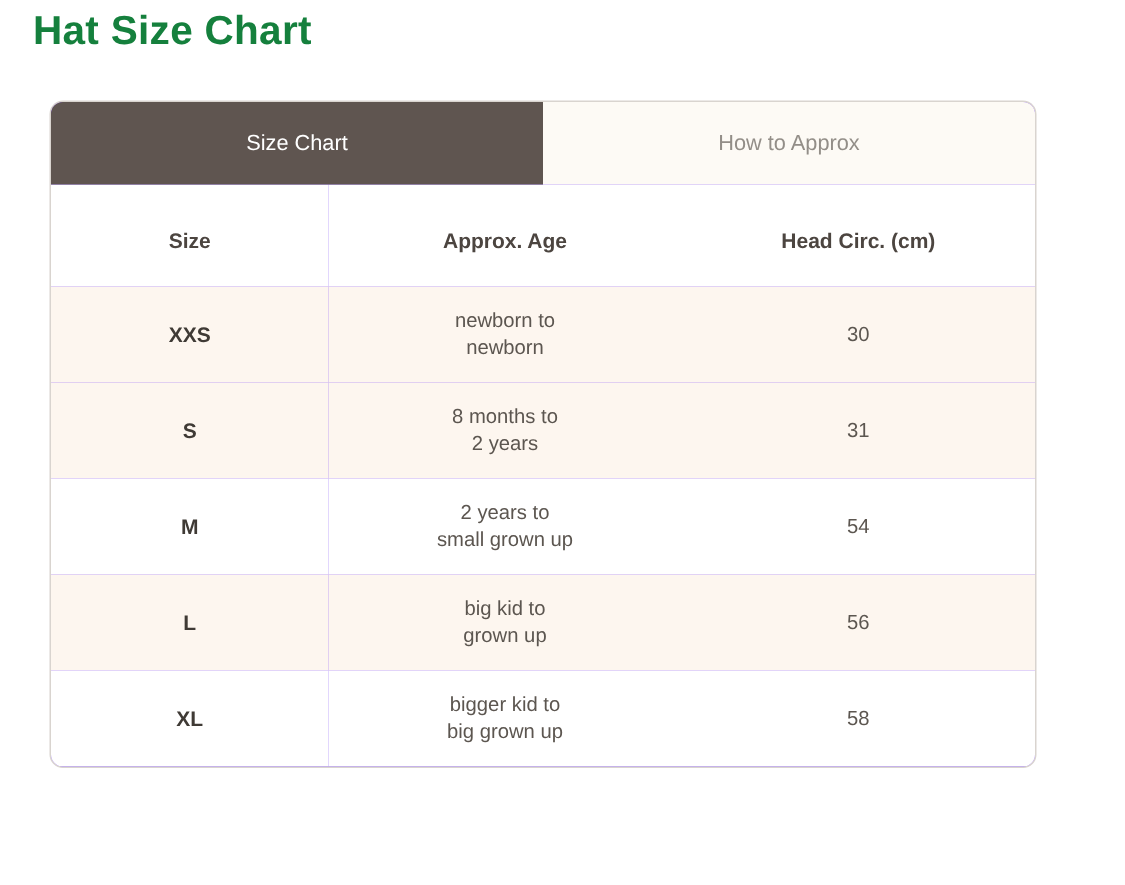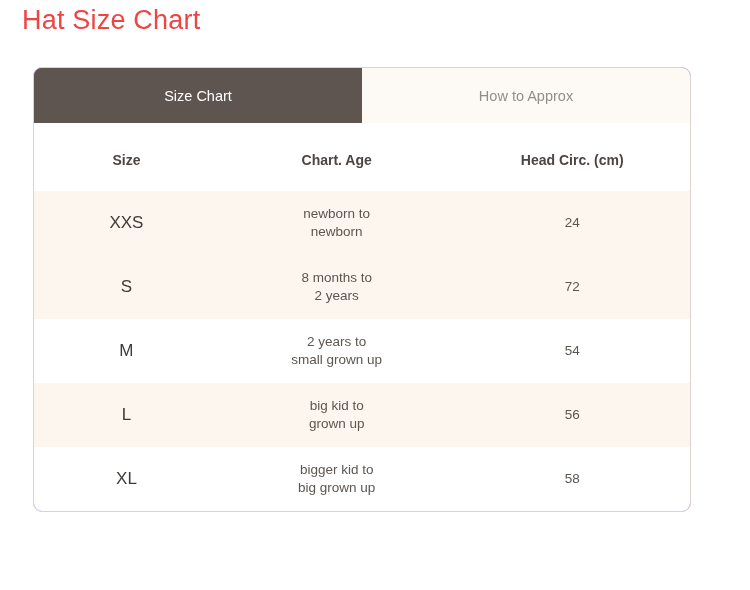--- a/index.html
+++ b/index.html
@@ -20,22 +20,22 @@
     width: 750px;
     height: 590px;
     box-sizing: border-box;
   }
 
   .page-title {
     position: absolute;
     left: 22px;
     top: 0px;
     font-size: 27px;
-    font-weight: 400;
-    color: #ef4444;
+    font-weight: 700;
+    color: #15803d;
     letter-spacing: 0.2px;
     line-height: 40px;
   }
 
   .card {
     position: absolute;
     left: 33px;
     top: 67px;
     width: 658px;
     border: 1px solid #d9d4cf;
@@ -86,23 +86,23 @@
     background: #ffffff;
     font-size: 14px;
   }
   .table td {
     padding: 14px 6px;
     color: #5c5650;
     height: 57px;
     box-sizing: border-box;
   }
   .table td.size-cell {
-    font-weight: normal;
+    font-weight: bold;
     color: #3f3a35;
-    font-size: 17px;
+    font-size: 14px;
   }
   .table tr.odd td {
     background: #fdf6ef;
   }
   .table tr.even td {
     background: #ffffff;
   }
   .col-size { width: 28%; }
   .col-age  { width: 36%; }
   .col-head { width: 36%; }
@@ -124,40 +124,40 @@
       </div>
       <div class="tab inactive">
         <span>How to Approx</span>
       </div>
     </div>
 
     <table class="table">
       <thead>
         <tr>
           <th class="col-size">Size</th>
-          <th class="col-age">Chart. Age</th>
+          <th class="col-age">Approx. Age</th>
           <th class="col-head">Head Circ. (cm)</th>
         </tr>
       </thead>
       <tbody>
         <tr class="odd">
           <td class="size-cell">XXS</td>
           <td>
             <span class="age-line">newborn to</span>
             <span class="age-line">newborn</span>
           </td>
-          <td>24</td>
+          <td>30</td>
         </tr>
         <tr class="odd">
           <td class="size-cell">S</td>
           <td>
             <span class="age-line">8 months to</span>
             <span class="age-line">2 years</span>
           </td>
-          <td>72</td>
+          <td>31</td>
         </tr>
         <tr class="even">
           <td class="size-cell">M</td>
           <td>
             <span class="age-line">2 years to</span>
             <span class="age-line">small grown up</span>
           </td>
           <td>54</td>
         </tr>
         <tr class="odd">

